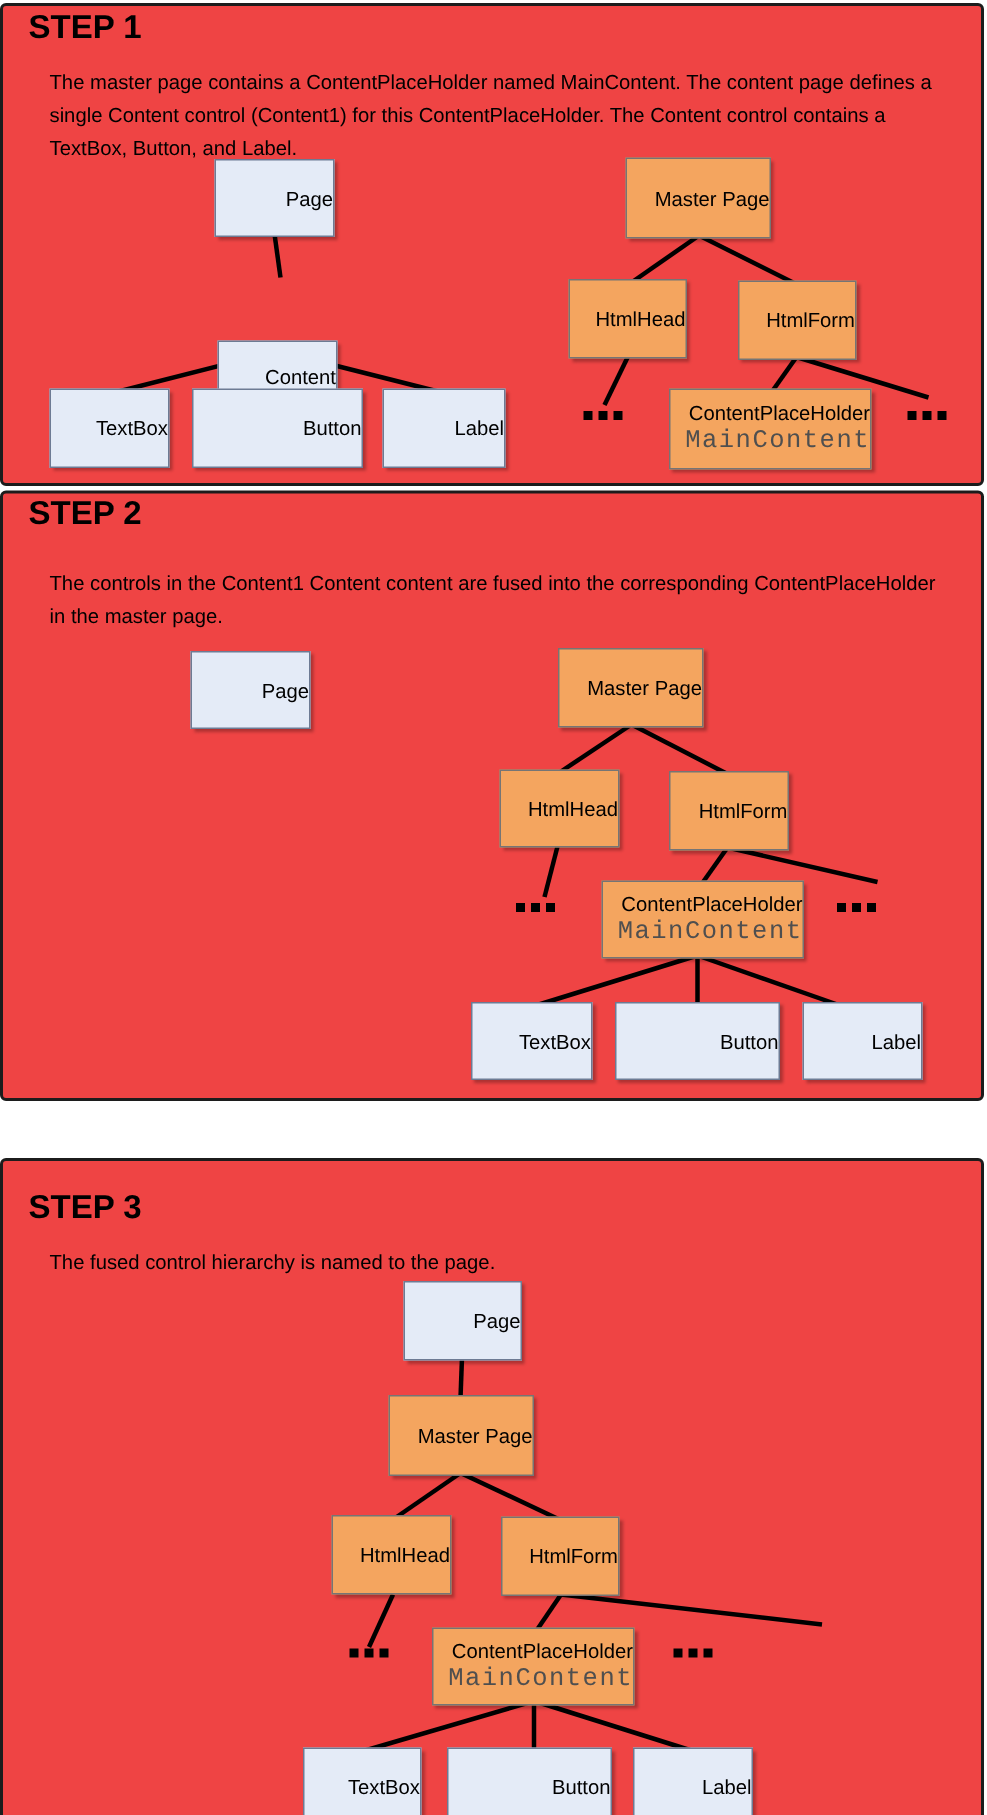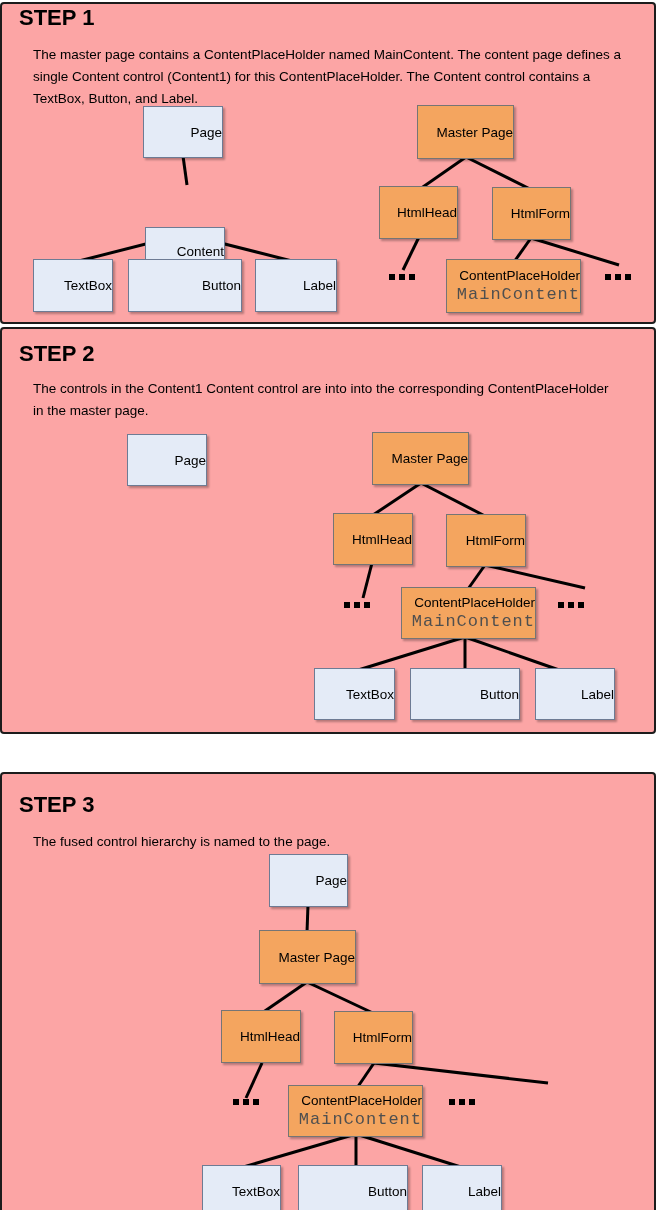--- a/index.html
+++ b/index.html
@@ -8,40 +8,40 @@
     width: 658px; height: 1210px;
     position: relative;
     background: #ffffff;
     font-family: "Liberation Sans", sans-serif;
     color: #000;
   }
   .panel {
     position: absolute;
     left: 0;
     width: 656px;
-    background: #fca5a5;
+    background: #ef4444;
     border: 2px solid #1c1c1c;
     border-radius: 4px;
     padding-left: 16px;
   }
   .panel.p1 { top: 2px;   height: 322px; }
   .panel.p2 { top: 327px; height: 407px; }
   .panel.p3 { top: 772px; height: 454px; }
 
   .title {
     position: absolute;
     left: 17px;
     margin: 0;
     font-size: 22px;
     font-weight: bold;
     letter-spacing: 0px;
     line-height: 26px;
   }
   .p1 .title { top: 1px; }
-  .p2 .title { top: 12px; }
+  .p2 .title { top: 0; }
   .p3 .title { top: 18px; }
 
   .desc {
     position: absolute;
     left: 19px;
     margin: 12px;
     width: 612px;
     font-size: 13.5px;
     line-height: 22px;
     white-space: pre-line;
@@ -142,21 +142,21 @@
       <div class="ellipsis" style="left: 603px; top: 270px;">
         <span class="dot"></span>
         <span class="dot"></span>
         <span class="dot"></span>
       </div>
     </div>
 </section>
 
 <section class="panel p2">
   <h2 class="title">STEP 2</h2>
-  <p class="desc">The controls in the Content1 Content control are into into the corresponding ContentPlaceHolder
+  <p class="desc">The controls in the Content1 Content content are fused into the corresponding ContentPlaceHolder
 in the master page.</p>
   <div class="diagram">
       <svg>
         <line x1="419" y1="154" x2="371" y2="186" stroke="#000000" stroke-width="3"></line>
         <line x1="419" y1="154" x2="483" y2="187" stroke="#000000" stroke-width="3"></line>
         <line x1="370" y1="234" x2="361" y2="269" stroke="#000000" stroke-width="3"></line>
         <line x1="483" y1="236" x2="466" y2="260" stroke="#000000" stroke-width="3"></line>
         <line x1="483" y1="236" x2="583" y2="259" stroke="#000000" stroke-width="3"></line>
         <line x1="463" y1="308" x2="353" y2="342" stroke="#000000" stroke-width="3"></line>
         <line x1="463" y1="308" x2="463" y2="342" stroke="#000000" stroke-width="3"></line>

